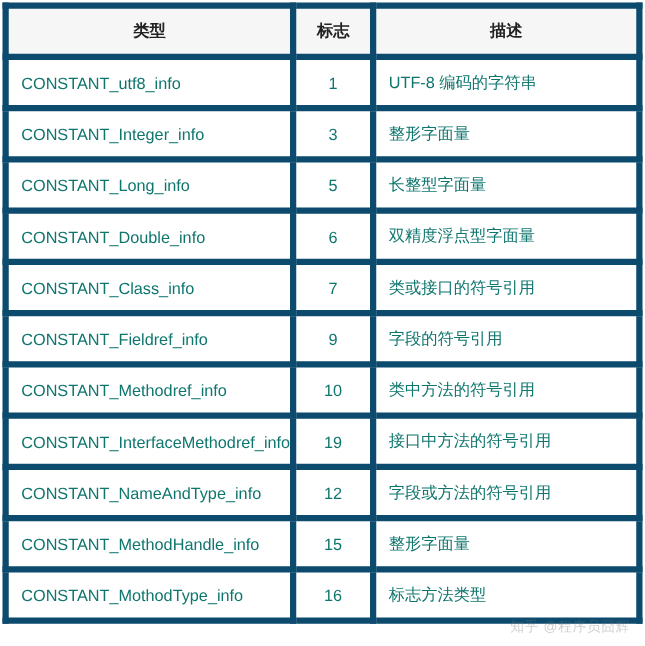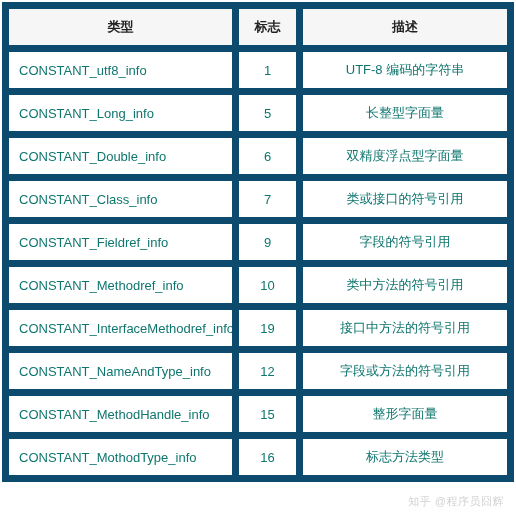--- a/index.html
+++ b/index.html
@@ -9,41 +9,41 @@
     padding: 2px;
     font-size: 13px;
     color: #333;
   }
   table {
     border-collapse: collapse;
     width: 100%;
     table-layout: fixed;
   }
   th, td {
-    border: 7px solid #0c4a6e;
+    border: 5px solid #0c4a6e;
     padding: 9px 10px;
     text-align: left;
     vertical-align: middle;
     overflow: hidden;
     white-space: nowrap;
   }
   thead tr {
     background: #f6f6f6;
   }
   th {
     font-weight: 600;
     text-align: center;
     color: #222;
   }
   tbody td {
     color: #0f766e;
   }
   .col-type { width: 230px; }
   .col-flag { width: 64px; text-align: center; }
-  .col-desc { width: auto; text-align: center; }
+  .col-desc { width: auto; }
   tbody td.col-flag { text-align: center; }
   .watermark {
     position: fixed;
     right: 12px;
     bottom: 8px;
     font-size: 11px;
     color: rgba(120,120,120,0.35);
     pointer-events: none;
     letter-spacing: 0.5px;
     margin-left: 34px;
@@ -63,20 +63,25 @@
       <th>类型</th>
       <th>标志</th>
       <th>描述</th>
     </tr>
   </thead>
   <tbody id="tbody">
   <tr>
         <td class="col-type">CONSTANT_utf8_info</td>
         <td class="col-flag">1</td>
         <td class="col-desc">UTF-8 编码的字符串</td>
+      </tr>
+      <tr>
+        <td class="col-type">CONSTANT_Integer_info</td>
+        <td class="col-flag">3</td>
+        <td class="col-desc">整形字面量</td>
       </tr>
       <tr>
         <td class="col-type">CONSTANT_Long_info</td>
         <td class="col-flag">5</td>
         <td class="col-desc">长整型字面量</td>
       </tr>
       <tr>
         <td class="col-type">CONSTANT_Double_info</td>
         <td class="col-flag">6</td>
         <td class="col-desc">双精度浮点型字面量</td>

